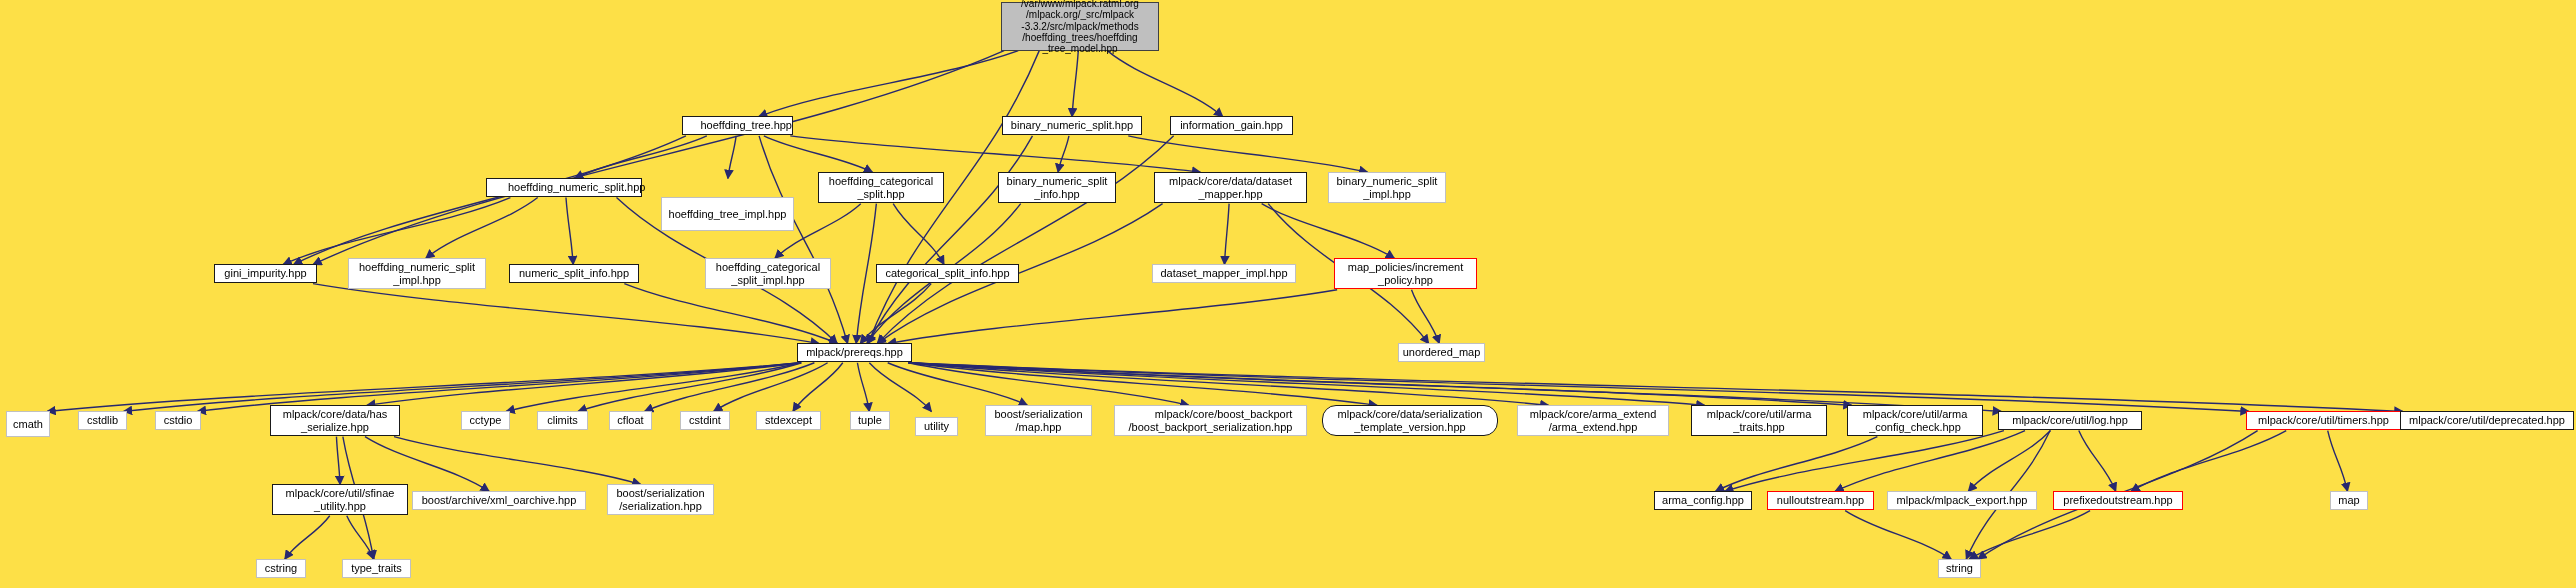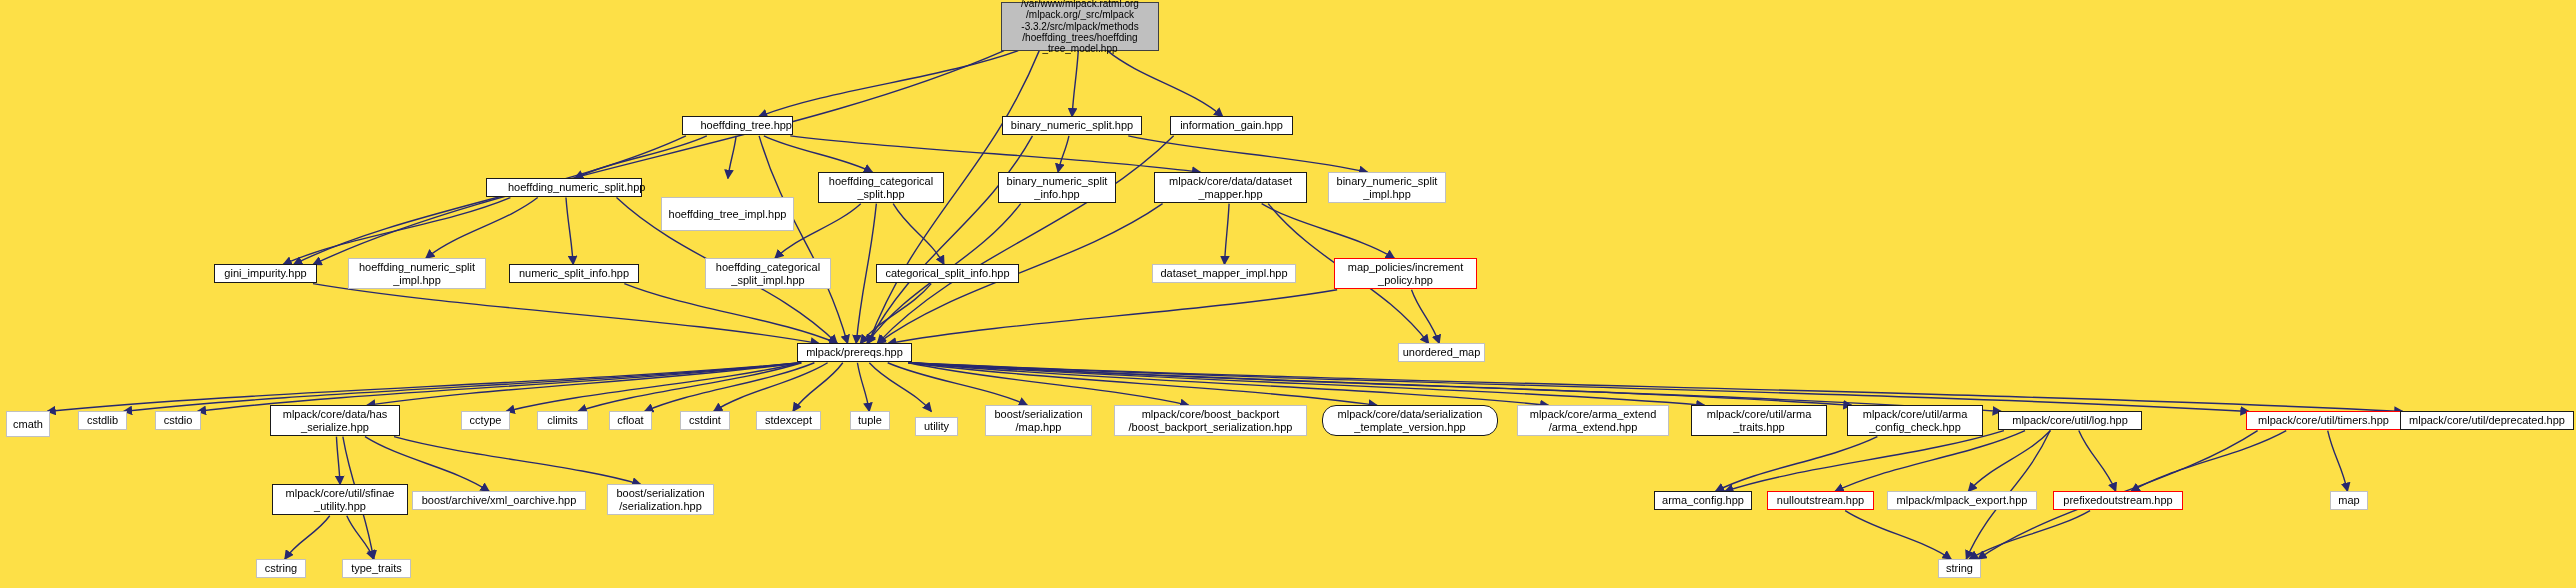--- a/index.html
+++ b/index.html
@@ -170,21 +170,21 @@
 _serialize.hpp</div>
       <div class="node " style="left: 461px; top: 411px; width: 49px; height: 19px;">cctype</div>
       <div class="node " style="left: 537px; top: 411px; width: 51px; height: 19px;">climits</div>
       <div class="node " style="left: 609px; top: 411px; width: 43px; height: 19px;">cfloat</div>
       <div class="node " style="left: 680px; top: 411px; width: 50px; height: 19px;">cstdint</div>
       <div class="node " style="left: 756px; top: 411px; width: 65px; height: 19px;">stdexcept</div>
       <div class="node " style="left: 850px; top: 411px; width: 40px; height: 19px;">tuple</div>
       <div class="node " style="left: 915px; top: 417px; width: 43px; height: 19px;">utility</div>
       <div class="node " style="left: 985px; top: 405px; width: 107px; height: 31px;">boost/serialization
 /map.hpp</div>
-      <div class="node " style="left: 1114px; top: 405px; width: 193px; height: 31px;">mlpack/core/boost_backport
+      <div class="node " style="left: 1114px; top: 405px; width: 193px; height: 31px; text-align: right;">mlpack/core/boost_backport
 /boost_backport_serialization.hpp</div>
       <div class="node strong" style="left: 1322px; top: 405px; width: 176px; height: 31px; border-radius: 14px;">mlpack/core/data/serialization
 _template_version.hpp</div>
       <div class="node " style="left: 1517px; top: 405px; width: 152px; height: 31px;">mlpack/core/arma_extend
 /arma_extend.hpp</div>
       <div class="node strong" style="left: 1691px; top: 405px; width: 136px; height: 31px;">mlpack/core/util/arma
 _traits.hpp</div>
       <div class="node strong" style="left: 1847px; top: 405px; width: 136px; height: 31px;">mlpack/core/util/arma
 _config_check.hpp</div>
       <div class="node strong" style="left: 1998px; top: 411px; width: 144px; height: 19px;">mlpack/core/util/log.hpp</div>

